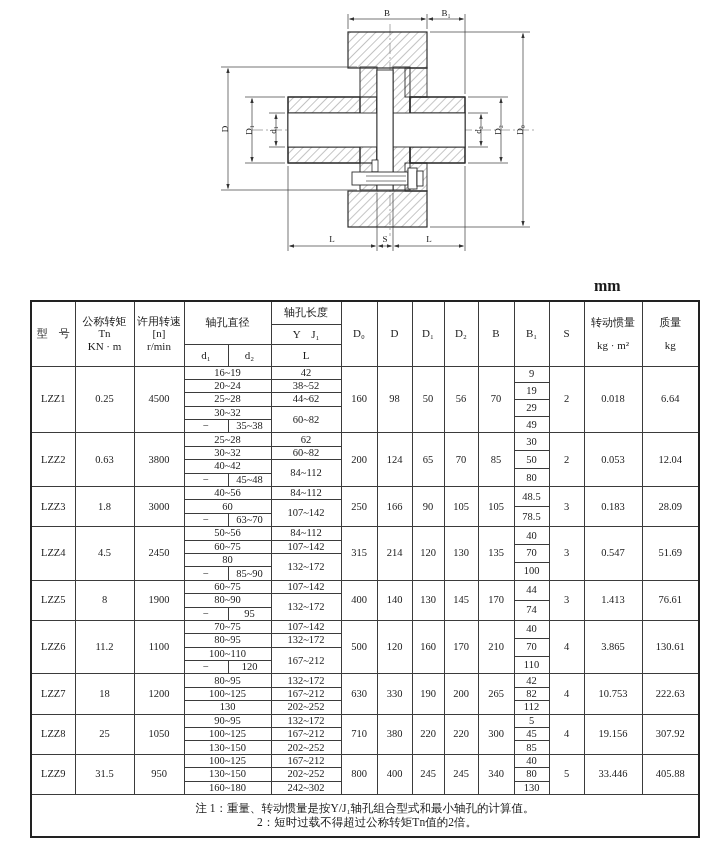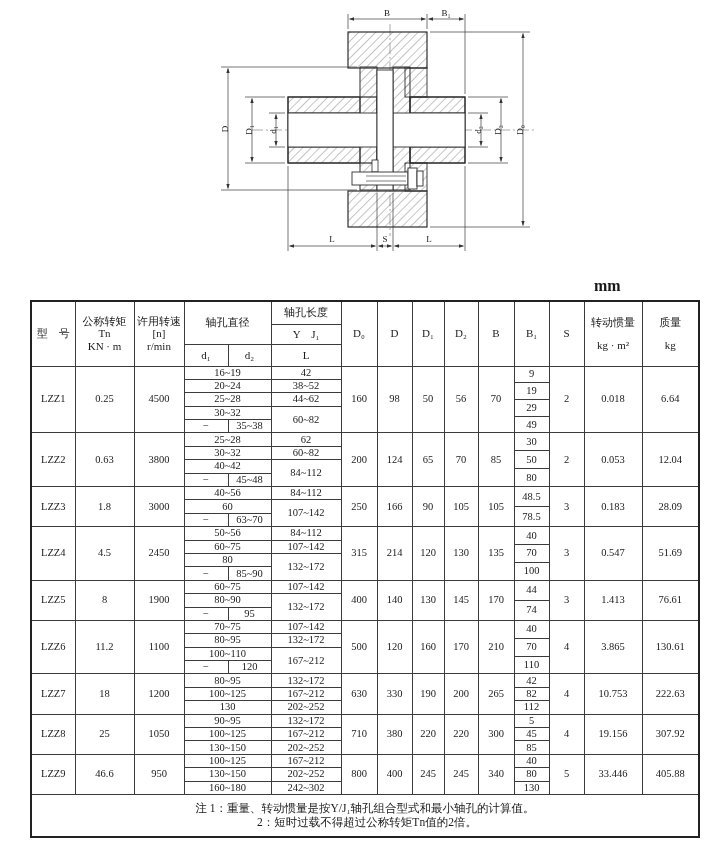--- a/index.html
+++ b/index.html
@@ -434,21 +434,21 @@
         <tr>
           <td colspan="2">100~125</td>
           <td rowspan="1">167~212</td>
         </tr>
         <tr>
           <td colspan="2">130~150</td>
           <td rowspan="1">202~252</td>
         </tr>
         <tr>
           <td rowspan="3">LZZ9</td>
-          <td rowspan="3">46.6</td>
+          <td rowspan="3">31.5</td>
           <td rowspan="3">950</td>
           <td colspan="2">100~125</td>
           <td rowspan="1">167~212</td>
           <td rowspan="3">800</td>
           <td rowspan="3">400</td>
           <td rowspan="3">245</td>
           <td rowspan="3">245</td>
           <td rowspan="3">340</td>
           <td rowspan="3" class="b1-cell">
             <div class="b1-stack">

